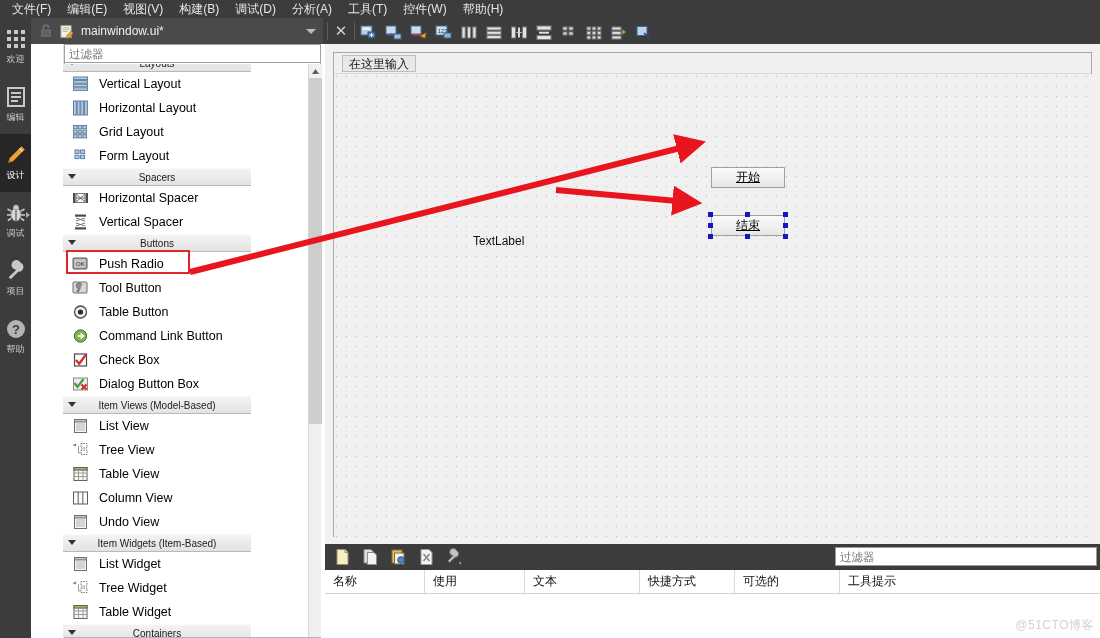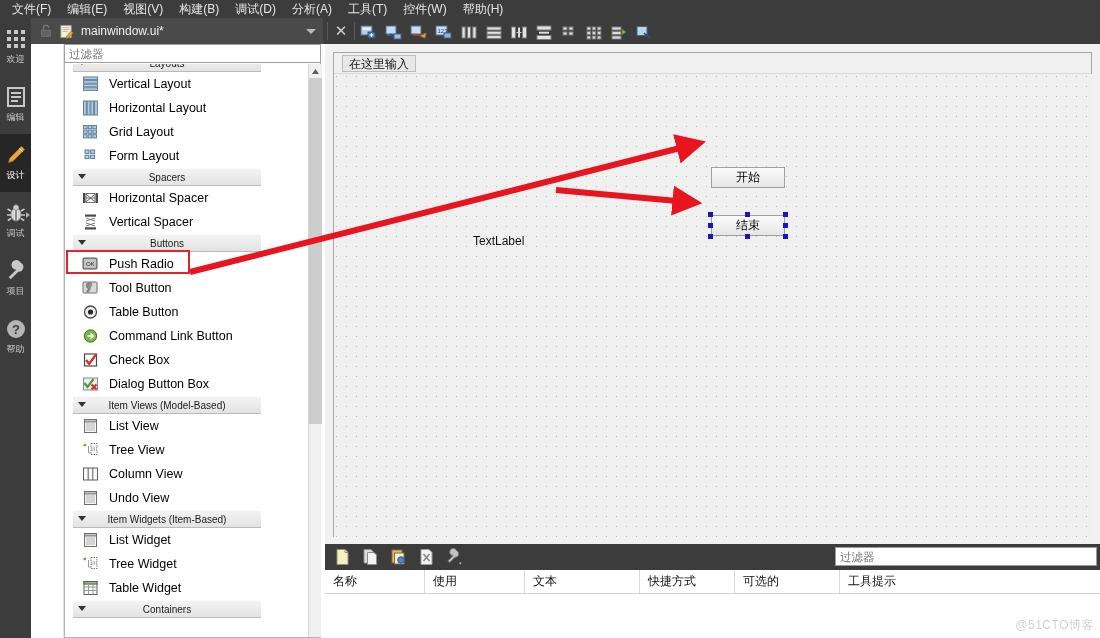--- a/index.html
+++ b/index.html
@@ -78,21 +78,21 @@
   #wfilterwrap {
     position:absolute; left:64px; top:44px; width:257px; height:19px;
     background:#fff; border:1px solid #a0a0a0;
   }
   #wfilter {
     width:100%; height:17px; border:none; outline:none; padding-left:4px;
     font-family:"Liberation Sans", sans-serif; font-size:11.5px; color:#777;
     background:transparent;
   }
   #wlist {
-    position:absolute; left:65px; top:64px; width:196px; height:573px;
+    position:absolute; left:55px; top:64px; width:196px; height:573px;
     overflow:hidden; background:#fff;padding-left:8px;
   }
   .grp {
     height:18px; background:linear-gradient(#f3f3f3,#e3e3e3);
     border-top:1px solid #fbfbfb; border-bottom:1px solid #b9b9b9;
     display:flex; align-items:center; position:relative;
     font-size:11.5px; color:#1a1a1a; cursor:default;
   }
   .grp .gchev {
     position:absolute; left:5px; top:5px;
@@ -150,20 +150,21 @@
     background-size:10px 10px;
     background-position: 2px 2px;
   }
   .qbtn {
     position:absolute;
     background:linear-gradient(#fbfbfb,#e6e6e6);
     border:1px solid #a0a0a0;
     font-size:12px; color:#000;
     display:flex; align-items:center; justify-content:center;
     cursor:default;
+    text-decoration:underline;
   }
   #btn-start { left:377px; top:93px; width:74px; height:21px; }
   #btn-stop  { left:377px; top:141px; width:74px; height:21px; }
   .selwrap { position:absolute; }
   .handle { position:absolute; width:5px;height:5px;background:#1414c8; }
   #lbl-text {
     position:absolute; left:139px; top:160px;
     font-size:12px; color:#111; cursor:default;
   }
 
@@ -571,20 +572,30 @@
     <svg class="wicon" viewBox="0 0 20 18">
       <path d="M1.5 4 l4 -1.5 -1 3z" fill="#4e9b3c"></path>
       <rect x="10" y="2.5" width="6" height="4.5" fill="#fff" stroke="#777" stroke-dasharray="1.5 1"></rect>
       <rect x="10" y="9" width="6" height="4.5" fill="#fff" stroke="#777" stroke-dasharray="1.5 1"></rect>
       <path d="M7.5 5 v7 h2" stroke="#999" fill="none"></path>
     </svg>
     <span>Tree View</span>
   </div>
   <div class="witem">
     <svg class="wicon" viewBox="0 0 20 18">
+      <rect x="3" y="2.5" width="13" height="13" fill="#fafafa" stroke="#5e5e5e"></rect>
+      <rect x="3" y="2.5" width="13" height="2.6" fill="#8fc06a" stroke="#5e5e5e"></rect>
+      <g stroke="#9a9a9a">
+          <path d="M3 8h13M3 11.5h13M7.5 5.1v10.4M12 5.1v10.4"></path>
+        </g>
+    </svg>
+    <span>Table View</span>
+  </div>
+  <div class="witem">
+    <svg class="wicon" viewBox="0 0 20 18">
       <rect x="2.5" y="3" width="14" height="12" fill="#fafafa" stroke="#5e5e5e"></rect>
       <path d="M7.2 3v12M11.8 3v12" stroke="#5e5e5e"></path>
     </svg>
     <span>Column View</span>
   </div>
   <div class="witem">
     <svg class="wicon" viewBox="0 0 20 18">
       <rect x="3.5" y="2.5" width="12" height="13" fill="#f6f6f6" stroke="#6e6e6e"></rect>
       <rect x="3.5" y="2.5" width="12" height="2.4" fill="#c6c6c6" stroke="#6e6e6e"></rect>
       <g stroke="#b4b4b4">

